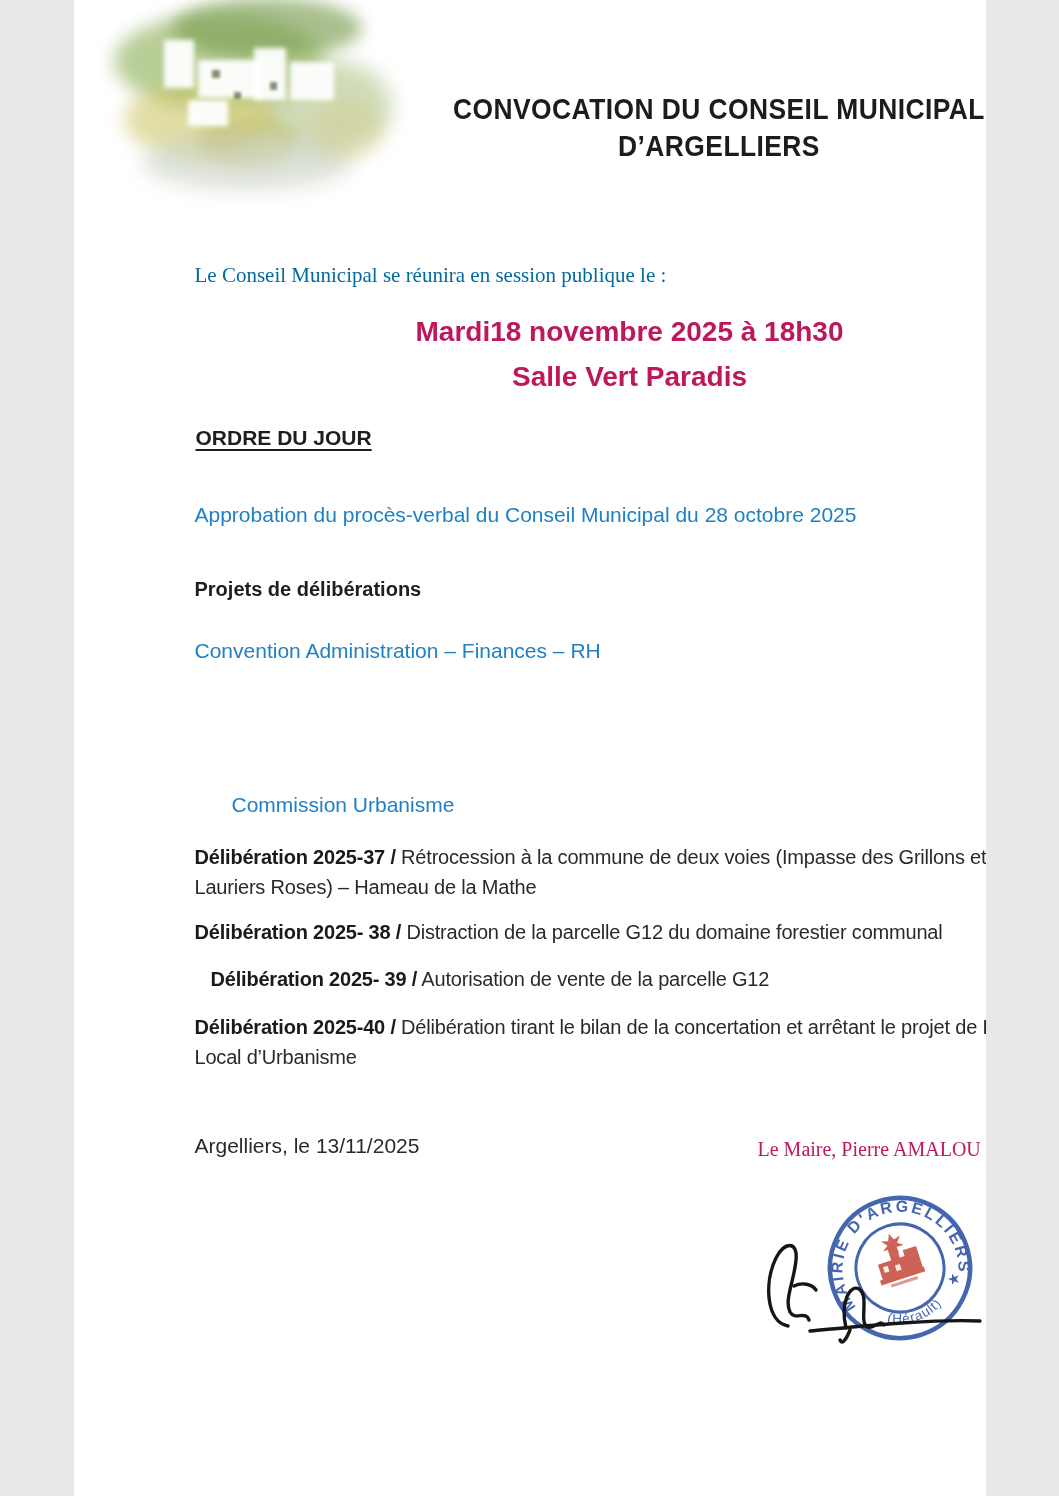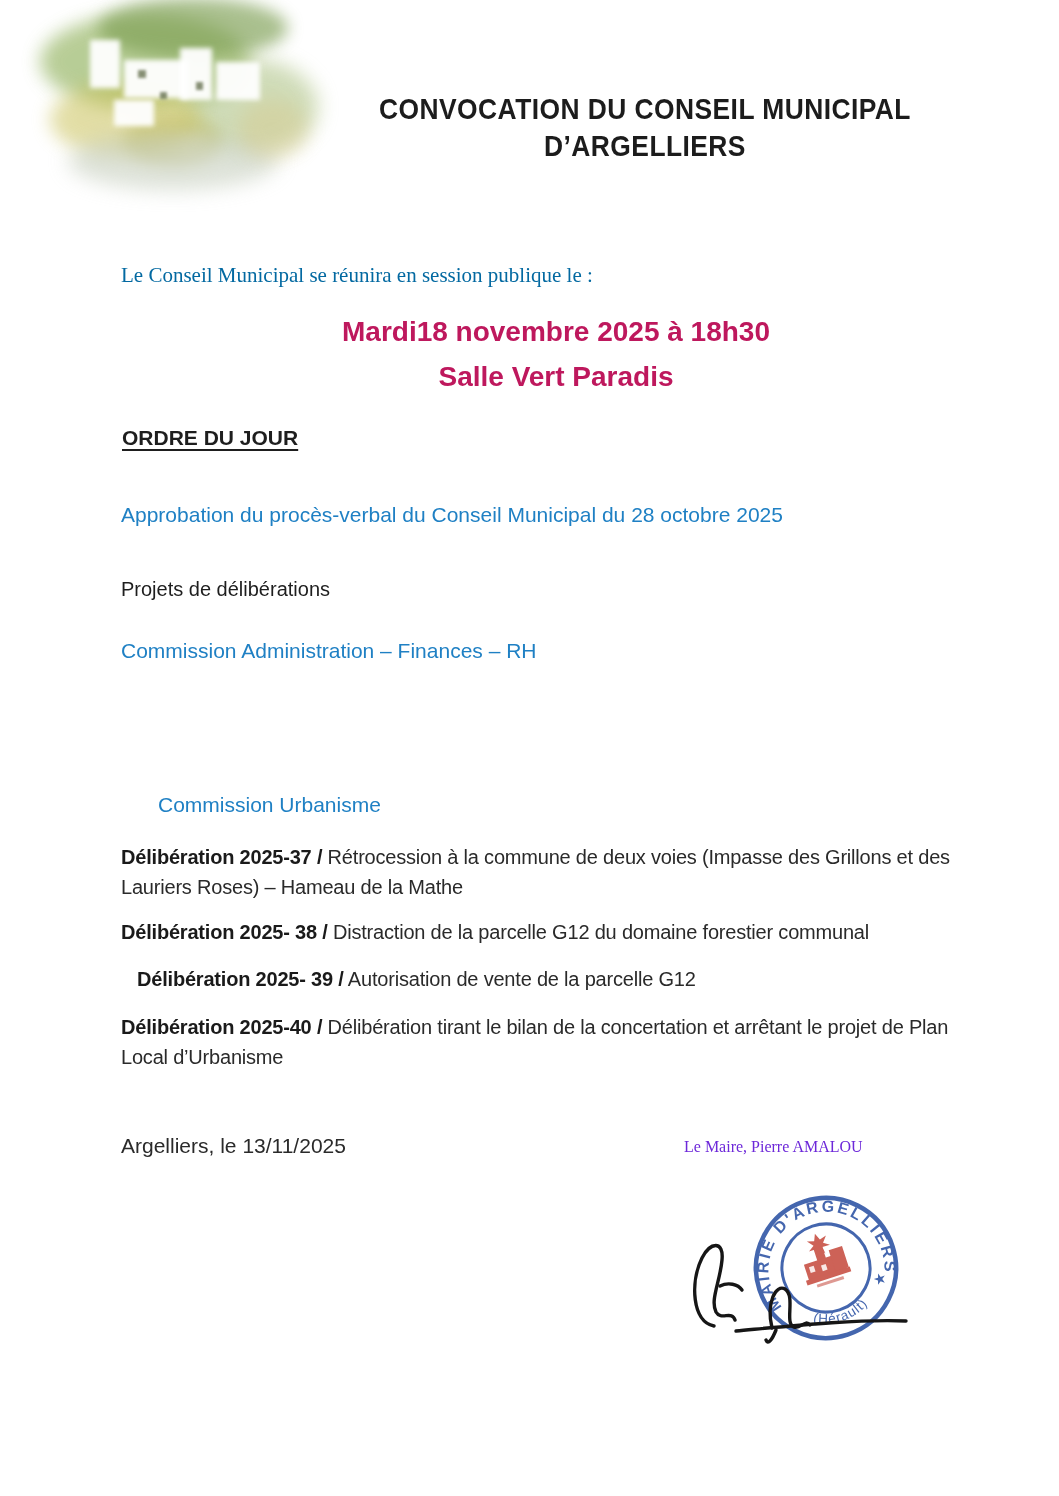--- a/index.html
+++ b/index.html
@@ -1,18 +1,18 @@
 <!DOCTYPE html>
 <html><head>
 <meta charset="utf-8">
 <style>
   html,body{margin:0;padding:0;background:#e8e8e8;}
   .page{
     position:relative;
-    width:1059px;height:1496px;
+    width:912px;height:1496px;
     margin:0 auto;
     background:#ffffff;
     overflow:hidden;
     font-family:"Liberation Sans", sans-serif;
     color:#242424;
   }
   
   .logo{position:absolute;left:28px;top:4px;width:300px;height:192px;}
   .logo .blob{position:absolute;border-radius:50%;}
   .b1{left:12px;top:10px;width:210px;height:95px;background:#9ab86a;opacity:.7;filter:blur(9px);}
@@ -39,33 +39,33 @@
     text-align:center;font-weight:bold;font-size:30px;line-height:37px;
     color:#1c1c1c;letter-spacing:.5px;
     transform:scaleX(.88);transform-origin:50% 0;
   }
   .intro{left:121px;top:263px;font-family:"Liberation Serif", serif;font-size:21px;color:#0369a1;}
   .session{left:122px;top:309px;width:868px;text-align:center;font-weight:bold;font-size:28px;line-height:45px;color:#be185d;}
   .agenda{left:122px;top:426px;width:868px;text-align:left;font-weight:bold;font-size:21px;color:#1e1e1e;}
   .agenda span{text-decoration:underline;text-decoration-thickness:2px;text-underline-offset:4px;}
   .blue{color:#1f80c4;}
   .approval{left:121px;top:503px;font-size:21px;}
-  .projects{left:121px;top:578px;font-size:20px;font-weight:normal;color:#1e1e1e;}
+  .projects{left:121px;top:578px;font-size:20px;font-weight:bold;color:#1e1e1e;}
   .commission{font-size:21px;}
   .comm-1{left:121px;top:639px;}
   .comm-2{left:121px;top:793px;margin-left:37px;}
   .delib{left:121px;width:860px;font-size:20px;line-height:30px;letter-spacing:-.2px;color:#2a2a2a;}
   .delib b{color:#1a1a1a;}
   .delib-36{top:688px;}
   .delib-37{top:842px;}
   .delib-38{top:917px;}
   .delib-39{top:964px;margin-left:16px;}
   .delib-40{top:1012px;}
   .place-date{left:121px;top:1134px;font-size:21px;color:#2a2a2a;}
-  .signatory{left:684px;top:1138px;font-family:"Liberation Serif", serif;font-size:16px;color:#6d28d9;}
+  .signatory{left:684px;top:1138px;font-family:"Liberation Serif", serif;font-size:20px;color:#be185d;}
   .stamp-svg{left:746px;top:1188px;width:160px;height:160px;}
   .sig-svg{left:680px;top:1230px;width:232px;height:118px;}
 </style>
 </head>
 <body>
 
 <div class="page">
 
   <div class="logo">
     <div class="blob b1"></div>
@@ -98,21 +98,21 @@
   </div>
 
   <div class="abs agenda">
     <span>ORDRE DU JOUR</span>
   </div>
 
   <div class="abs approval blue">Approbation du procès-verbal du Conseil Municipal du 28 octobre 2025</div>
 
   <div class="abs projects">Projets de délibérations</div>
 
-  <div class="abs commission comm-1 blue">Commission Administration – Finances – RH</div>
+  <div class="abs commission comm-1 blue">Convention Administration – Finances – RH</div>
 
 
   <div class="abs commission comm-2 blue">Commission Urbanisme</div>
 
   <div class="abs delib delib-37">
     <b>Délibération 2025-37 /</b><span> Rétrocession à la commune de deux voies (Impasse des Grillons et des Lauriers Roses) – Hameau de la Mathe</span>
   </div>
 
   <div class="abs delib delib-38">
     <b>Délibération 2025- 38 /</b><span> Distraction de la parcelle G12 du domaine forestier communal</span>

